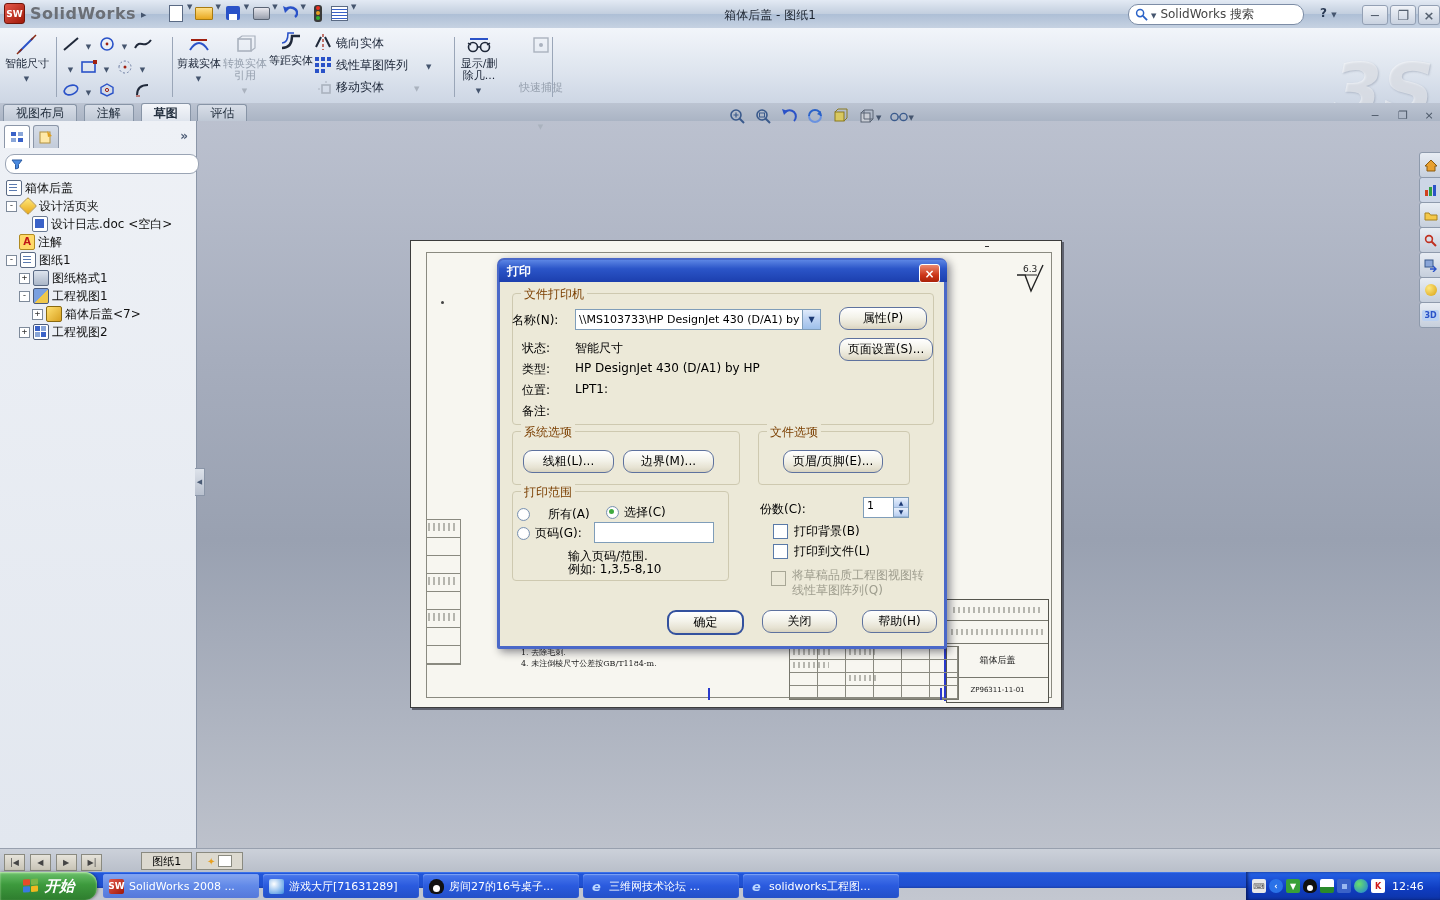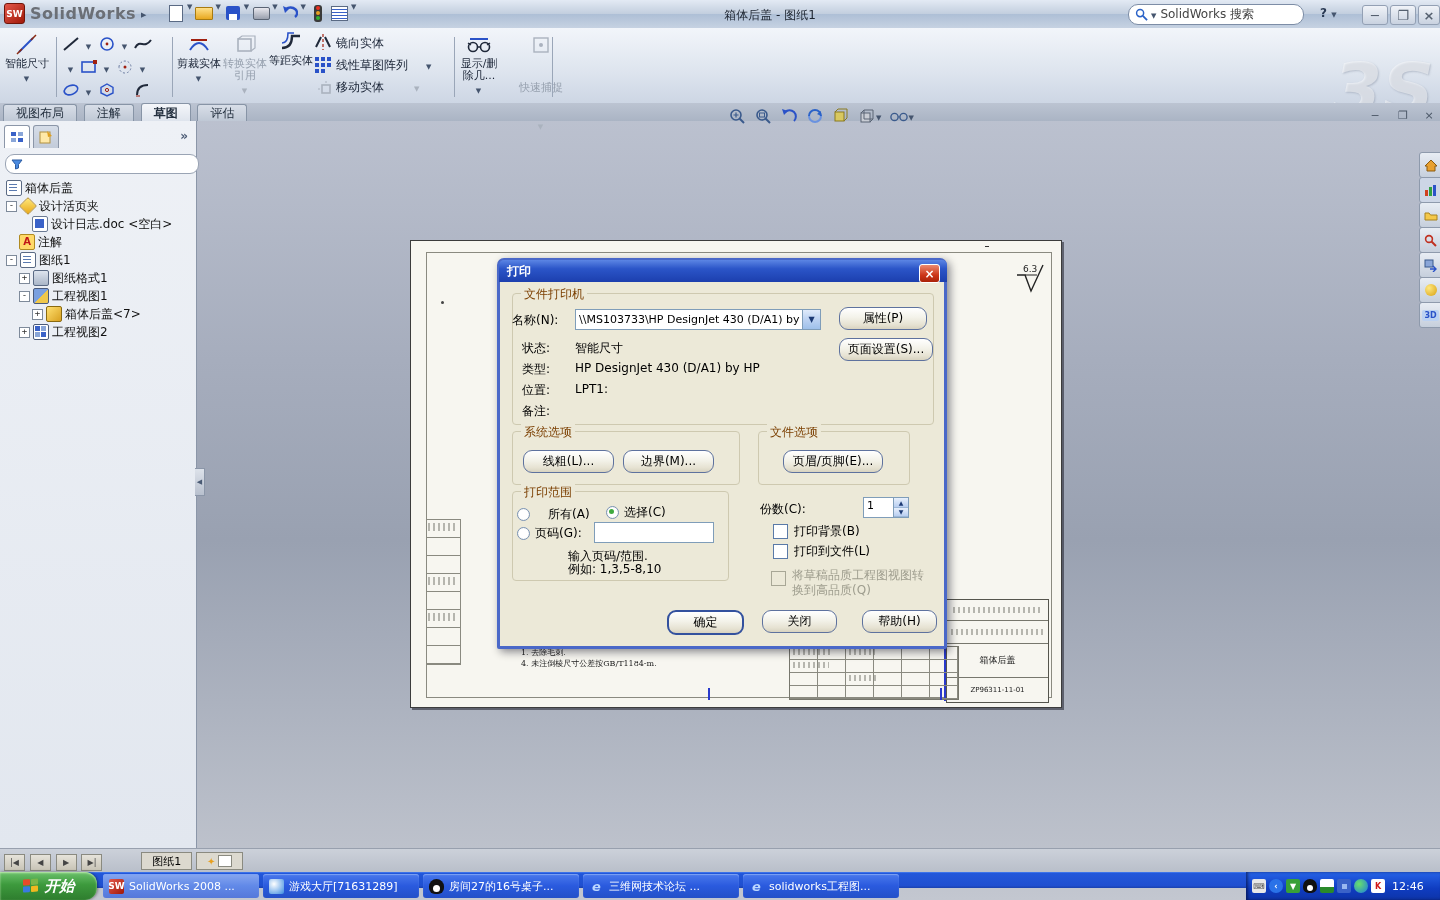--- a/index.html
+++ b/index.html
@@ -617,21 +617,21 @@
     <div class="abs" style="left:273px;top:262px;display:flex;align-items:center;gap:6px;">
       <span class="check"></span>
         <span class="lbl">打印背景(B)</span>
     </div>
     <div class="abs" style="left:273px;top:282px;display:flex;align-items:center;gap:6px;">
       <span class="check"></span>
         <span class="lbl">打印到文件(L)</span>
     </div>
     <div class="abs" style="left:271px;top:307px;display:flex;gap:6px;">
       <span class="check dis" style="margin-top:3px;"></span>
-      <span style="color:#9e9d8e;font-size:12px;line-height:15px;"><span>将草稿品质工程图视图转</span><br><span>换到高品质(Q)</span></span>
+      <span style="color:#9e9d8e;font-size:12px;line-height:15px;"><span>将草稿品质工程图视图转</span><br><span>线性草图阵列(Q)</span></span>
     </div>
 
     <div class="abs btn default" style="left:167px;top:349px;width:73px;height:21px;">确定</div>
     <div class="abs btn" style="left:262px;top:349px;width:73px;height:21px;">关闭</div>
     <div class="abs btn" style="left:362px;top:349px;width:73px;height:21px;">帮助(H)</div>
   </div>
 
   <div class="abs sheettabs">
     <div style="padding:3px 0 0 4px;">
       <span class="navb">|◀</span>

